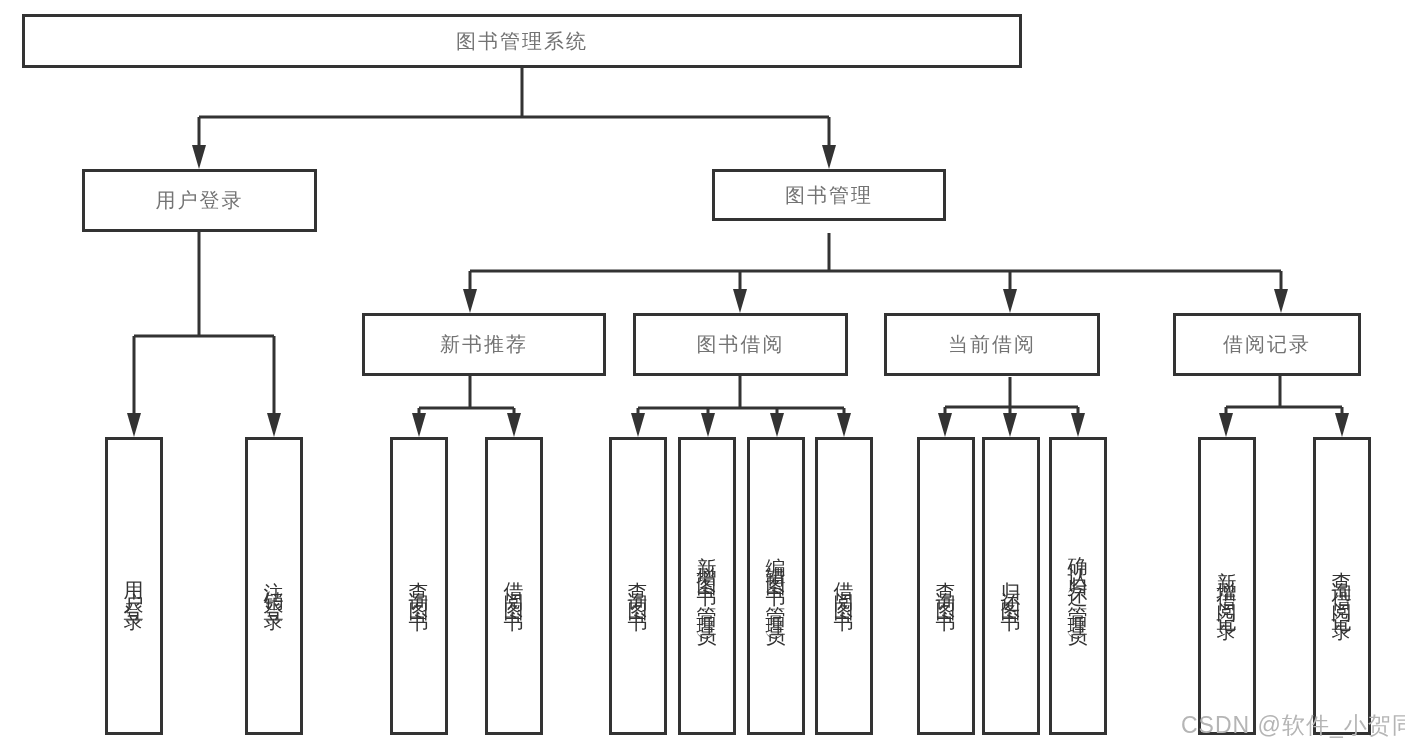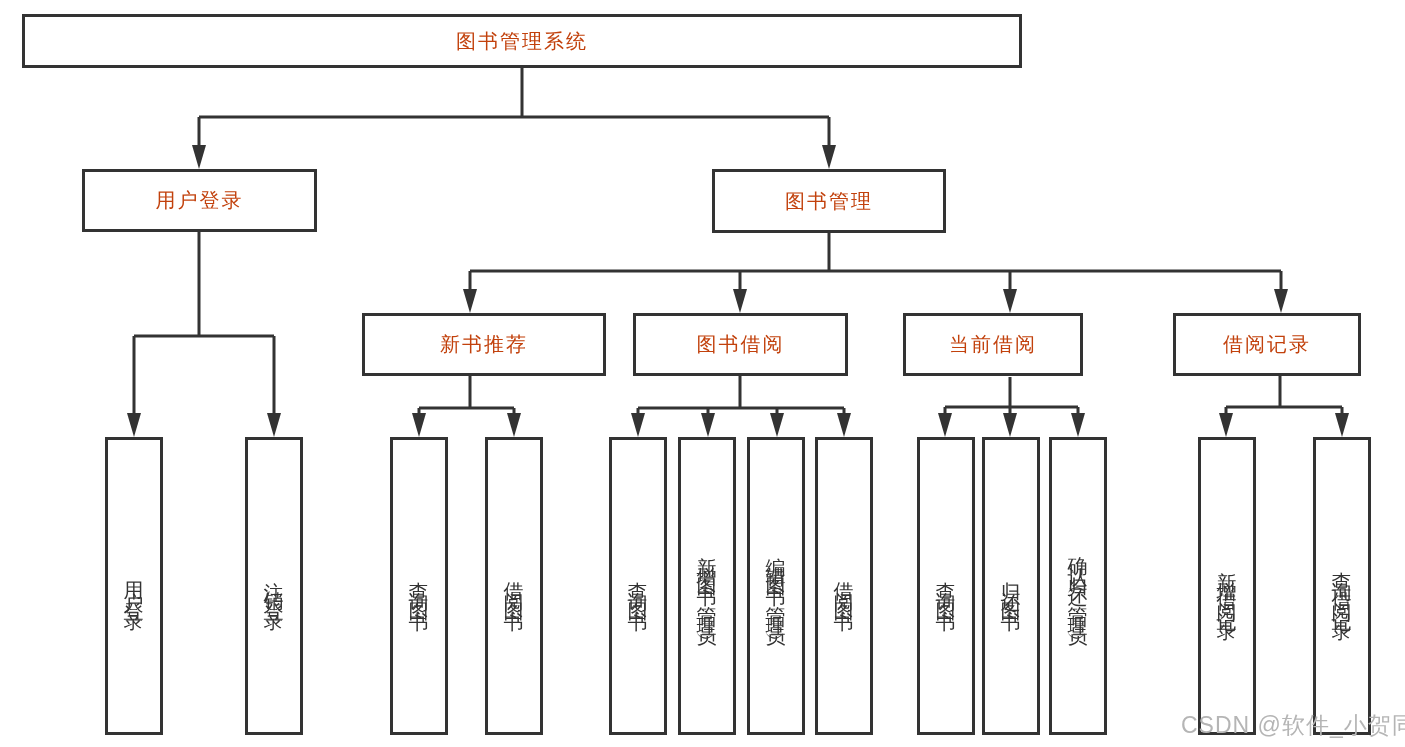--- a/index.html
+++ b/index.html
@@ -20,21 +20,21 @@
   .hbox {
     position: absolute;
     box-sizing: border-box;
     border: 3px solid #333333;
     background: #ffffff;
     display: flex;
     align-items: center;
     justify-content: center;
     font-size: 20px;
     letter-spacing: 2px;
-    color: #c2410c;
+    color: #737373;
     white-space: nowrap;
   }
   .vbox {
     position: absolute;
     box-sizing: border-box;
     border: 3px solid #333333;
     background: #ffffff;
     display: flex;
     align-items: center;
     justify-content: center;
@@ -107,25 +107,25 @@
       <polygon points="1071,413 1085,413 1078,437"></polygon>
 
       <polygon points="1219,413 1233,413 1226,437"></polygon>
       <polygon points="1335,413 1349,413 1342,437"></polygon>
     </g>
   </svg>
 
   <div class="hbox" style="left:22px; top:14px; width:1000px; height:54px;">图书管理系统</div>
 
   <div class="hbox" style="left:82px; top:169px; width:235px; height:63px;">用户登录</div>
-  <div class="hbox" style="left:712px; top:169px; width:234px; height:64px;">图书管理</div>
+  <div class="hbox" style="left:712px; top:169px; width:234px; height:52px;">图书管理</div>
 
   <div class="hbox" style="left:362px; top:313px; width:244px; height:63px;">新书推荐</div>
   <div class="hbox" style="left:633px; top:313px; width:215px; height:63px;">图书借阅</div>
-  <div class="hbox" style="left:903px; top:313px; width:180px; height:63px;">当前借阅</div>
+  <div class="hbox" style="left:884px; top:313px; width:216px; height:63px;">当前借阅</div>
   <div class="hbox" style="left:1173px; top:313px; width:188px; height:63px;">借阅记录</div>
 
   <div class="vbox" style="left:105px;">用户登录</div>
   <div class="vbox" style="left:245px;">注销登录</div>
 
   <div class="vbox" style="left:390px;">查询图书</div>
   <div class="vbox" style="left:485px;">借阅图书</div>
 
   <div class="vbox" style="left:609px;">查询图书</div>
   <div class="vbox" style="left:678px;">新增图书（管理员）</div>

